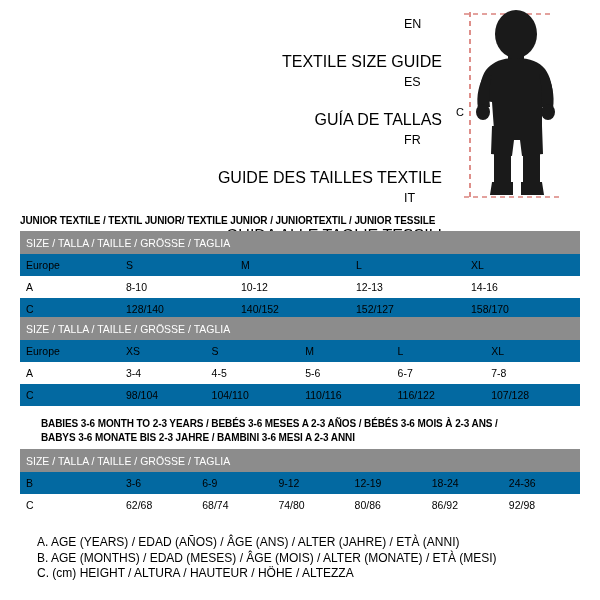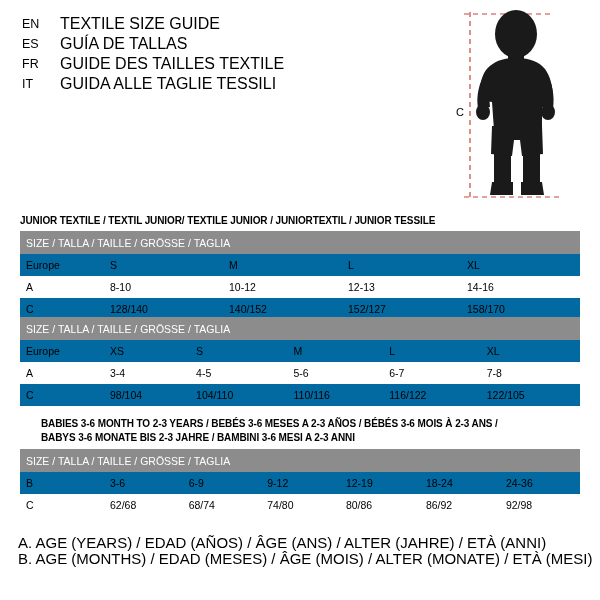--- a/index.html
+++ b/index.html
@@ -26,20 +26,21 @@
     position: absolute;
     left: 22px;
     top: 14px;
     width: 420px;
   }
   .lang-row {
     display: flex;
     align-items: flex-end;
     line-height: 20px;
     font-size: 12.5px;
+    flex-direction: column;
   }
   .lang-code {
     width: 38px;
     flex: 0 0 38px;
     font-size: 12.5px;
   }
   .lang-title {
     font-size: 16px;
   }
 
@@ -73,21 +74,21 @@
     letter-spacing: -0.1px;
     margin-bottom: 5px;
     white-space: nowrap;
   }
   table.size-table {
     border-collapse: collapse;
     width: 100%;
     font-size: 10.5px;
   }
   table.size-table td {
-    padding: 3px 0 3px 6px;
+    padding: 3px 16px 3px 6px;
     border: none;
     vertical-align: middle;
     height: 16px;
   }
   tr.band td {
     background: #8c8c8c;
     color: #ffffff;
     font-size: 10.5px;
     height: 17px;
   }
@@ -107,24 +108,24 @@
   #section-babies { top: 417px; }
 
   .babies-title-two-line {
     line-height: 13.5px;
     margin-left: 21px;
   }
 
   
   .legend {
     position: absolute;
-    left: 18px;
+    left: 37px;
     top: 535px;
     width: 560px;
-    font-size: 15px;
+    font-size: 12px;
     line-height: 15.5px;
   }
   .legend div {
     white-space: nowrap;
   }
 </style>
 </head>
 <body>
 
 <div class="page">
@@ -248,21 +249,21 @@
           <td>5-6</td>
           <td>6-7</td>
           <td>7-8</td>
         </tr>
         <tr class="shaded">
           <td class="label-col">C</td>
           <td>98/104</td>
           <td>104/110</td>
           <td>110/116</td>
           <td>116/122</td>
-          <td>122/105</td>
+          <td>107/128</td>
         </tr>
       </tbody>
     </table>
   </div>
 
   <div class="section" id="section-babies">
     <div class="section-title babies-title-two-line">
       <div>BABIES 3-6 MONTH TO 2-3 YEARS / BEBÉS 3-6 MESES A 2-3 AÑOS / BÉBÉS 3-6 MOIS À 2-3 ANS /</div>
       <div>BABYS 3-6 MONATE BIS 2-3 JAHRE / BAMBINI 3-6 MESI A 2-3 ANNI</div>
     </div>
@@ -289,15 +290,16 @@
           <td>86/92</td>
           <td>92/98</td>
         </tr>
       </tbody>
     </table>
   </div>
 
   <div class="legend">
     <div>A. AGE (YEARS) / EDAD (AÑOS) / ÂGE (ANS) / ALTER (JAHRE) / ETÀ (ANNI)</div>
     <div>B. AGE (MONTHS) / EDAD (MESES) / ÂGE (MOIS) / ALTER (MONATE) / ETÀ (MESI)</div>
+    <div>C. (cm) HEIGHT / ALTURA / HAUTEUR / HÖHE / ALTEZZA</div>
   </div>
 
 </div>
 
 </body></html>

